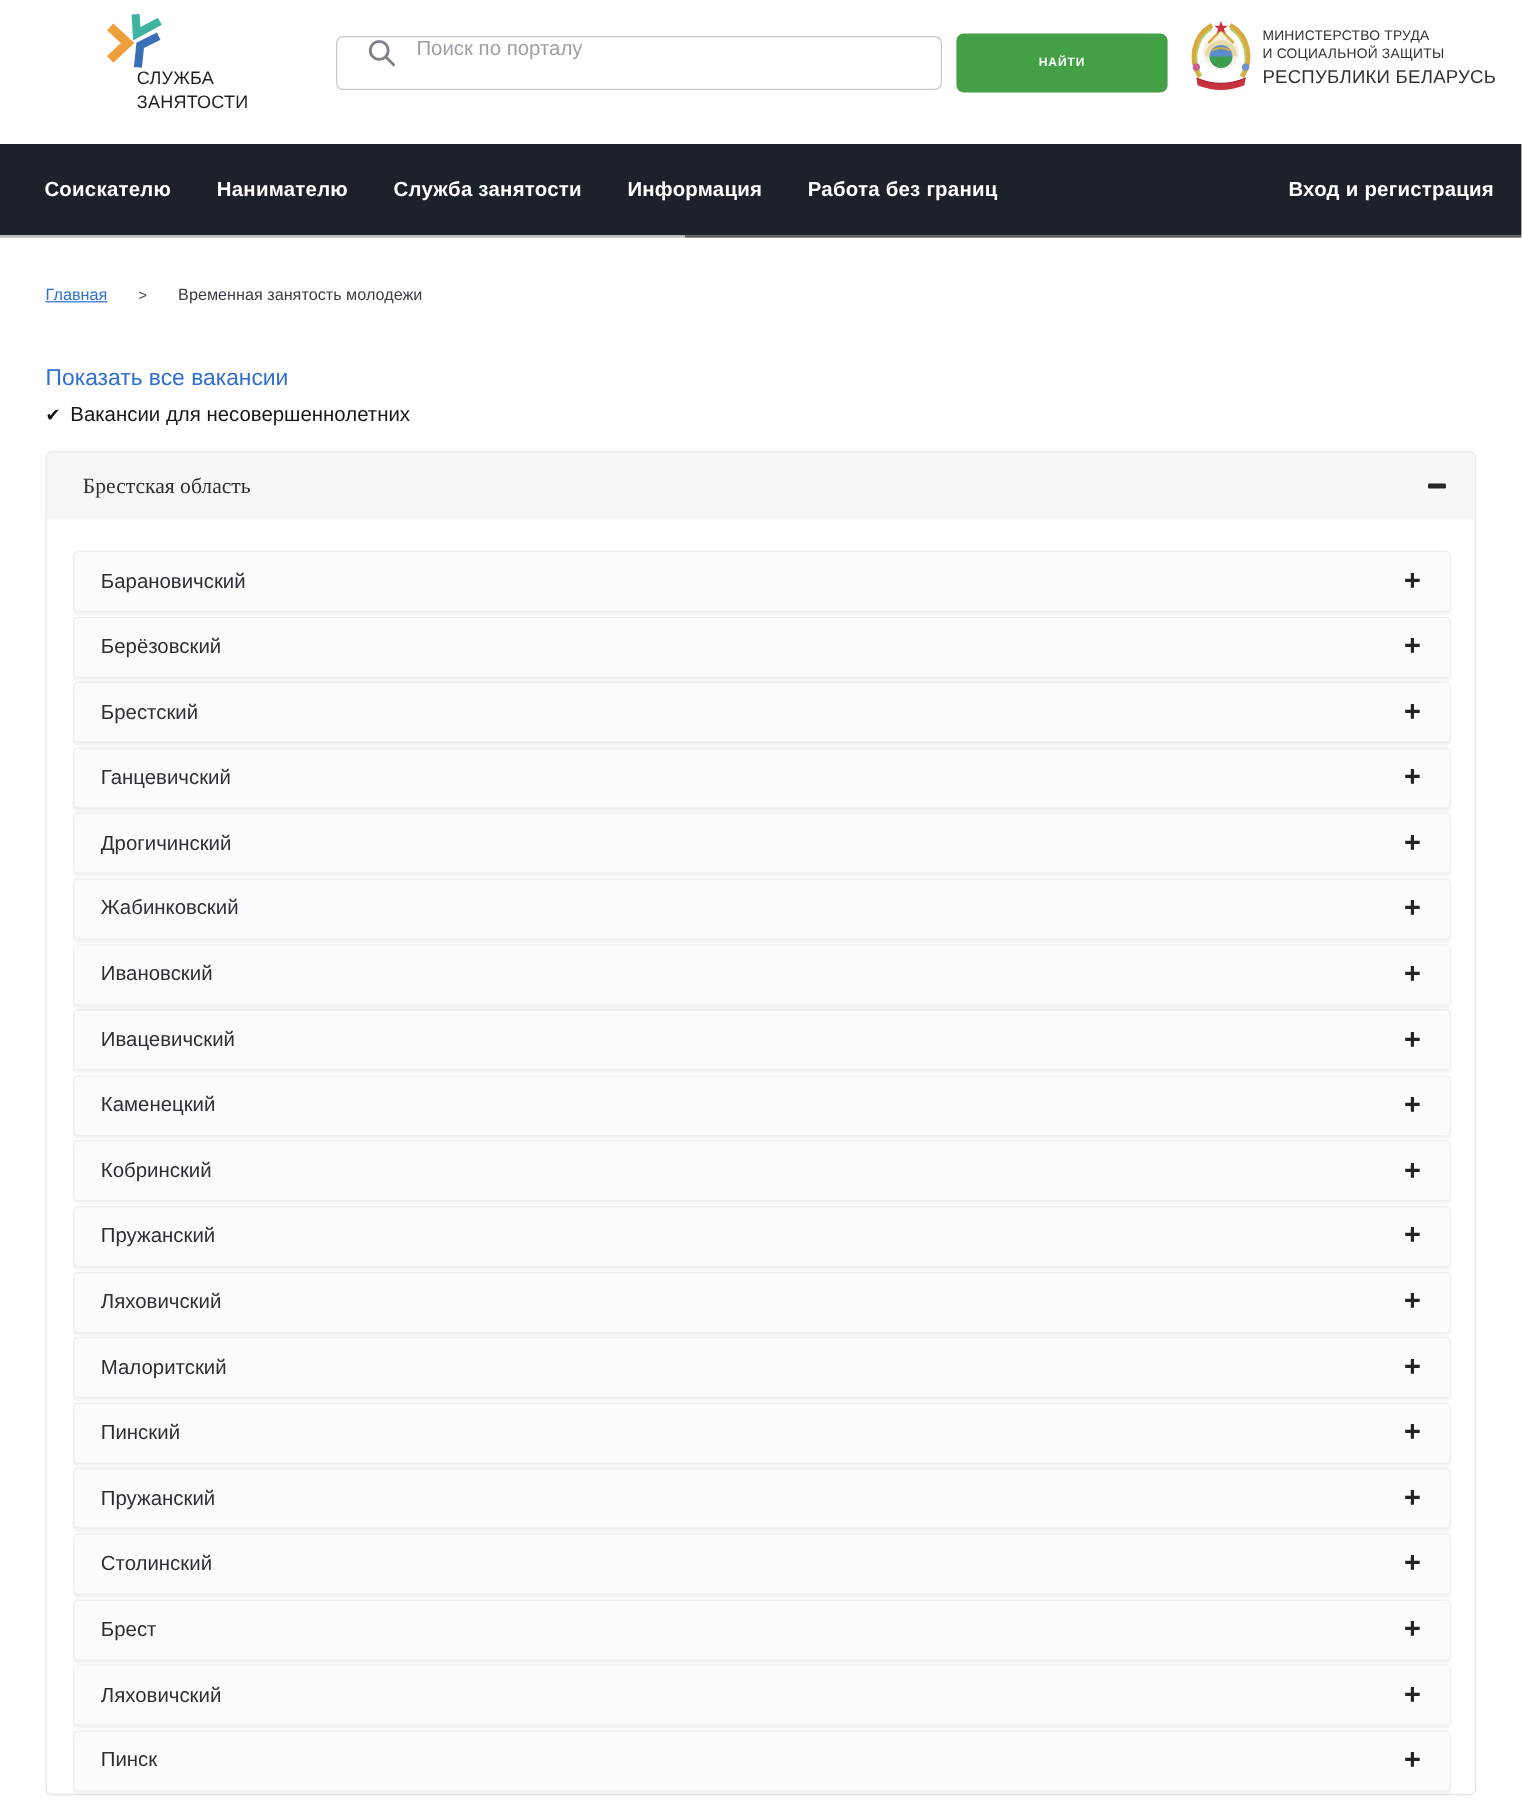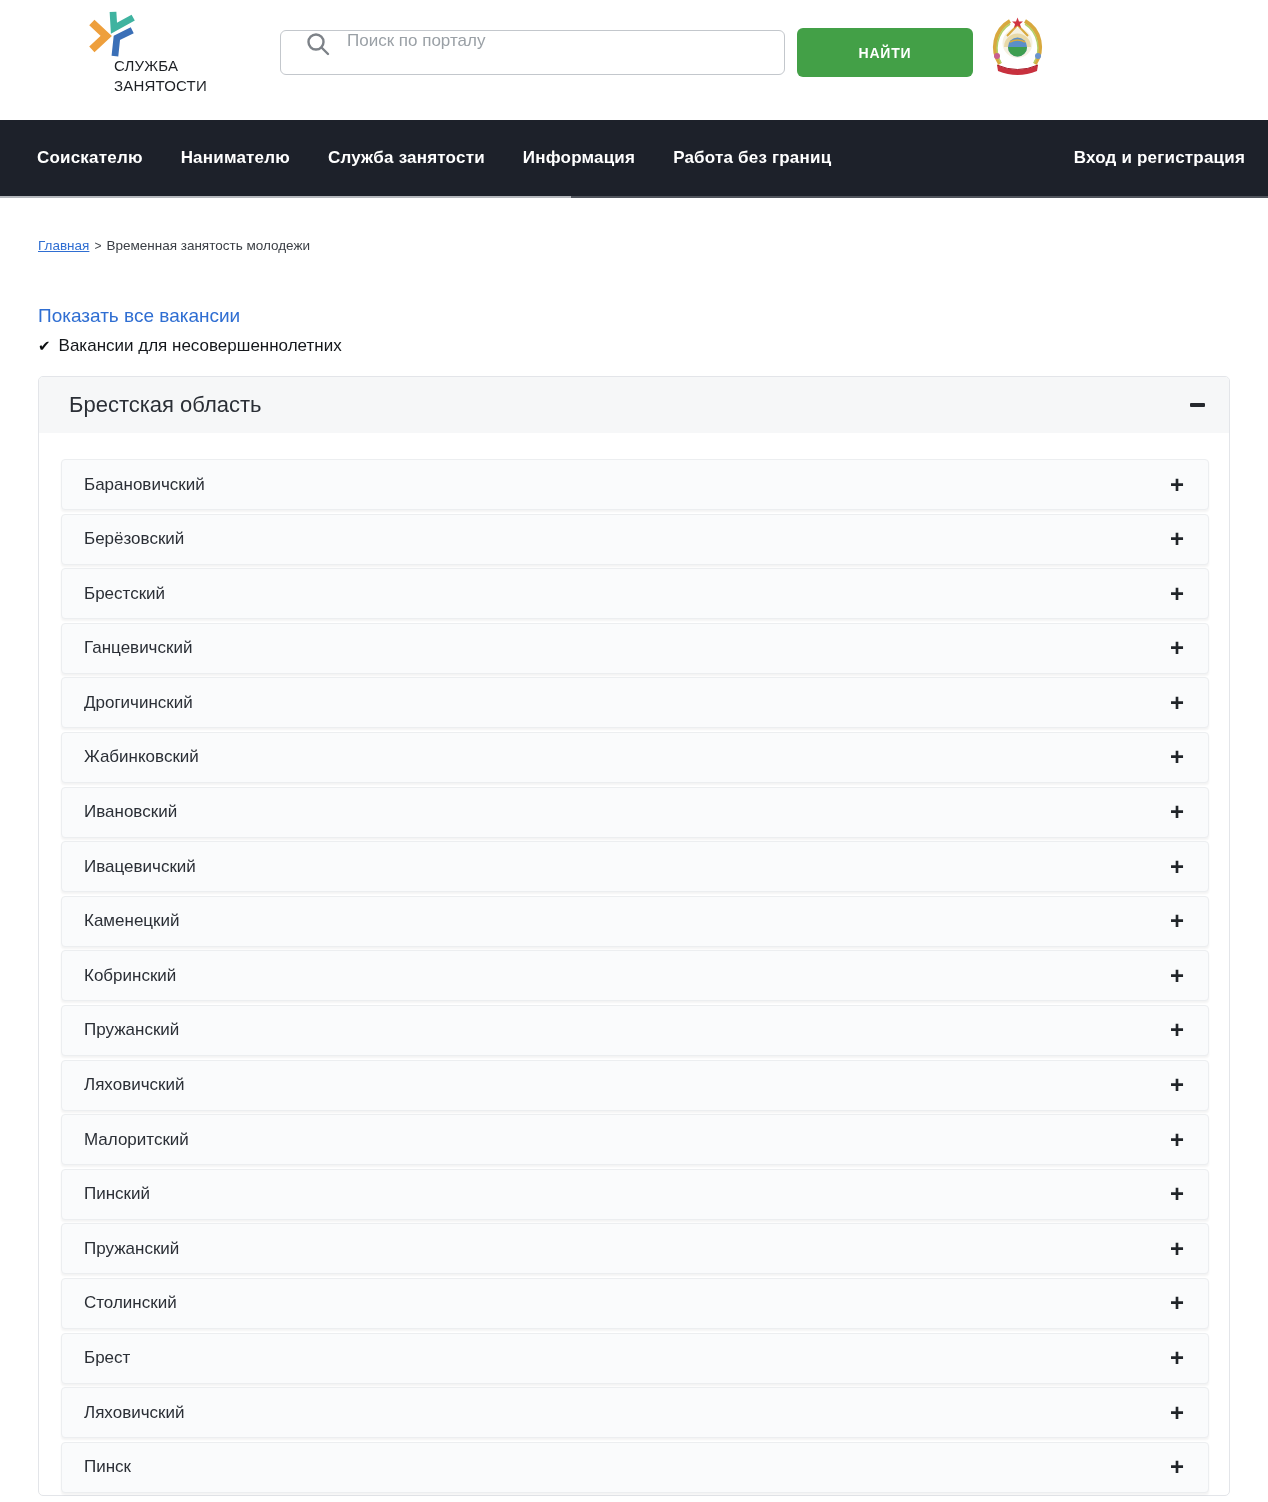--- a/index.html
+++ b/index.html
@@ -24,21 +24,21 @@
   }
   .search-box .mag { margin-left:24px; flex:0 0 auto; }
   .search-input {
     border:none; outline:none; background:transparent;
     font-family:inherit; font-size:17px; color:#333; flex:1; margin-left:16px; margin-right:10px;
   }
   .search-input::placeholder { color:#9aa0a6; }
   .find-btn {
     position:absolute; left:797px; top:28px; width:176px; height:49px;
     background:var(--accent-green,#43a047); color:#fff; border:none; border-radius:6px;
-    font-family:inherit; font-size:14px; font-weight:700; letter-spacing:.8px; cursor:pointer;
+    font-family:inherit; font-size:10px; font-weight:700; letter-spacing:.8px; cursor:pointer;
   }
   .emblem { position:absolute; left:989px; top:16px; width:57px; height:60px; }
   .ministry {
     position:absolute; left:1052px; top:23px; color:#2f3338;
   }
   .ministry .small { font-size:11.5px; line-height:15px; font-weight:500; letter-spacing:.2px; }
   .ministry .big   { font-size:15.5px; line-height:21px; font-weight:500; letter-spacing:.2px; margin-top:1px; }
 
   
   .nav {
@@ -50,21 +50,21 @@
     background:linear-gradient(to right,#b4b7bc 0 45%,#50545c 45% 100%);
   }
   .nav-item {
     color:#fff; font-size:17px; font-weight:700; letter-spacing:.2px; cursor:pointer; white-space:nowrap;
   }
   .nav-login { margin-left:auto; }
 
   
   .content { padding:0 38px 0 38px; }
   .breadcrumb {
-    margin-top:42px; display:flex; align-items:center; gap:5px; font-size:13.5px;
+    margin-top:42px; display:flex; align-items:center; gap:26px; font-size:13.5px;
   }
   .breadcrumb a.home { color:var(--link-blue,#2f6ed2); text-decoration:underline; cursor:pointer; }
   .breadcrumb .sep { color:#44484e; font-size:12px; }
   .breadcrumb .current { color:#3a3e44; }
 
   .show-all {
     display:inline-block; margin-top:52px;
     font-size:19px; color:var(--link-blue,#2f6ed2); cursor:pointer;
   }
   .filter-line { margin-top:9px; display:flex; align-items:center; font-size:17px; color:#14171b; }
@@ -72,21 +72,21 @@
 
   
   .region-panel {
     margin-top:20px; border:1px solid #e3e5e9; border-radius:5px; background:#fff;
     height:1120px; 
   }
   .region-header {
     background:var(--panel-bg,#f6f7f8); height:56px; border-radius:4px 4px 0 0;
     display:flex; align-items:center; padding:0 21px 0 30px; cursor:pointer;
   }
-  .region-title { font-size:22px; color:#2b2f36; }
+  .region-title { font-size:18px; color:#2b2f36;font-family:Liberation Serif, serif; }
   .collapse-btn {
     margin-left:auto; width:22px; height:22px; border:none; background:transparent;
     display:flex; align-items:center; justify-content:center; cursor:pointer; padding:0;
   }
   .collapse-btn .bar { width:15px; height:4px; background:#26292e; border-radius:1px; }
 
   .region-body { padding:26px 20px 30px 22px; }
   .district-row {
     height:51px; margin-bottom:3.6px; background:#fafbfc;
     border:1px solid #eceef0; border-radius:4px;
@@ -134,20 +134,25 @@
     <path d="M18,20 L28.5,9 L39,20" fill="none" stroke="#d8a93e" stroke-width="2"></path>
     <circle cx="28.5" cy="31" r="9.5" fill="#5b8fc9"></circle>
     <path d="M19,31 a9.5,9.5 0 0 0 19,0 z" fill="#3e9e4f"></path>
     <path d="M21,26 q7.5,-4 15,0" fill="none" stroke="#d8a93e" stroke-width="1.6"></path>
     <polygon points="28.5,1.5 30,5.5 34,5.5 31,8 32,12 28.5,9.6 25,12 26,8 23,5.5 27,5.5" fill="#cf3340"></polygon>
     <circle cx="8" cy="40" r="3" fill="#c95f8e"></circle>
     <circle cx="49" cy="40" r="3" fill="#6a93cf"></circle>
     <path d="M8,49 Q28.5,58 49,49 L48,55 Q28.5,63 9,55 Z" fill="#c8313e"></path>
     <path d="M8,49 Q28.5,58 49,49" fill="none" stroke="#a8222f" stroke-width="1"></path>
   </svg>
+  <div class="ministry">
+    <div class="small">МИНИСТЕРСТВО ТРУДА</div>
+    <div class="small">И СОЦИАЛЬНОЙ ЗАЩИТЫ</div>
+    <div class="big">РЕСПУБЛИКИ БЕЛАРУСЬ</div>
+  </div>
 </div>
 
 <div class="nav">
   <div style="display:flex; gap:38px; align-items:center;">
 
       <div class="nav-item">Соискателю</div>
 
       <div class="nav-item">Нанимателю</div>
 
       <div class="nav-item">Служба занятости</div>

